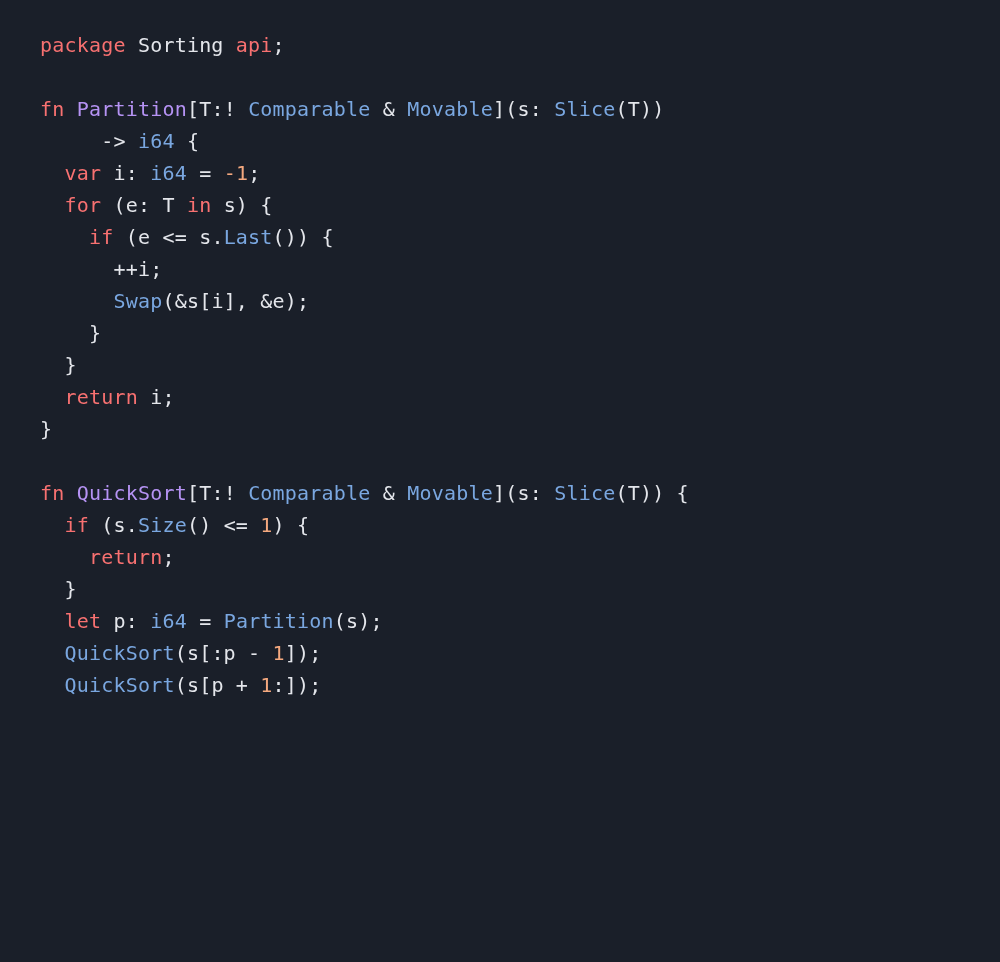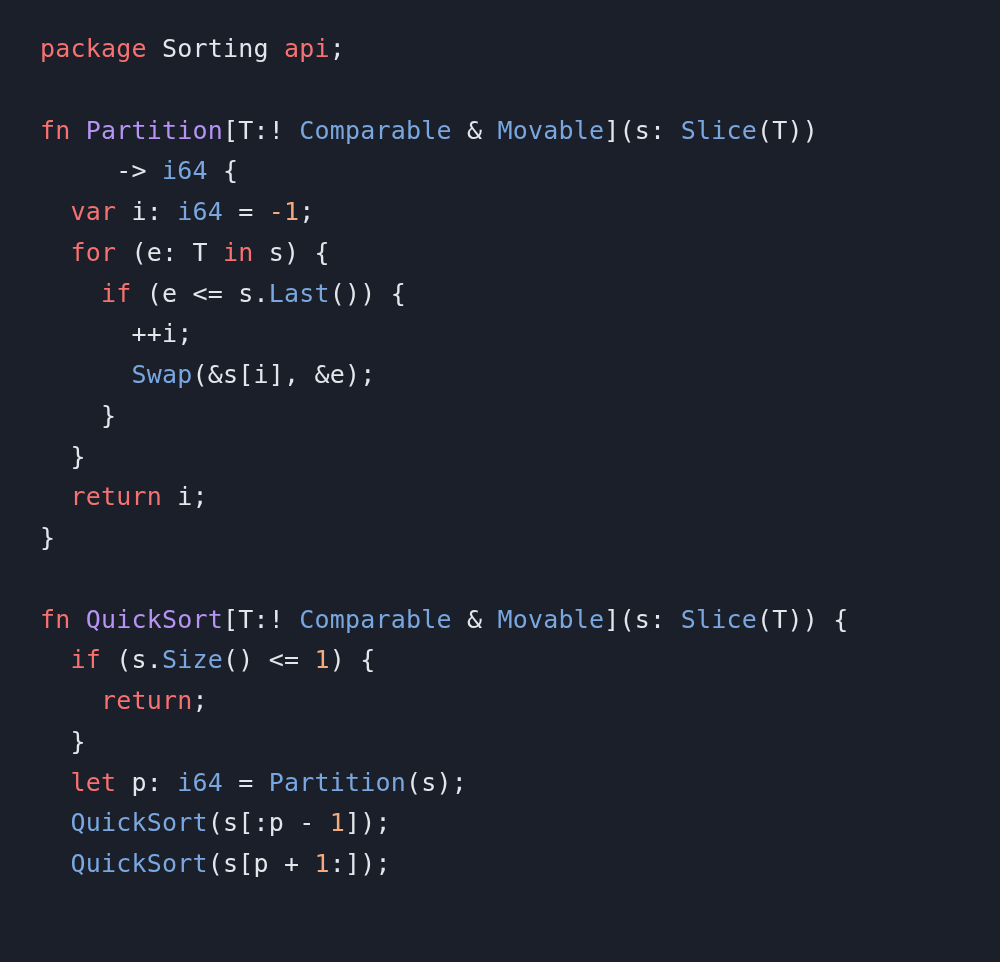--- a/index.html
+++ b/index.html
@@ -10,21 +10,21 @@
     background: #1a1f29;
     overflow: hidden;
   }
   .code-block {
     box-sizing: border-box;
     width: 1000px;
     height: 962px;
     background: #1a1f29;
     padding: 30px 40px 30px 40px;
     font-family: "SFMono-Regular", "Menlo", "Consolas", "Liberation Mono", monospace;
-    font-size: 25px;
+    font-size: 20px;
     line-height: 1.55;
     white-space: pre;
     color: #e4e6eb;
     letter-spacing: 0.2px;
   }
   .kw   { color: #f87171; }
   .fn   { color: #b693f4; }
   .type { color: #7aa7e0; }
   .num  { color: #f5a97f; }
   .call { color: #7aa7e0; }

